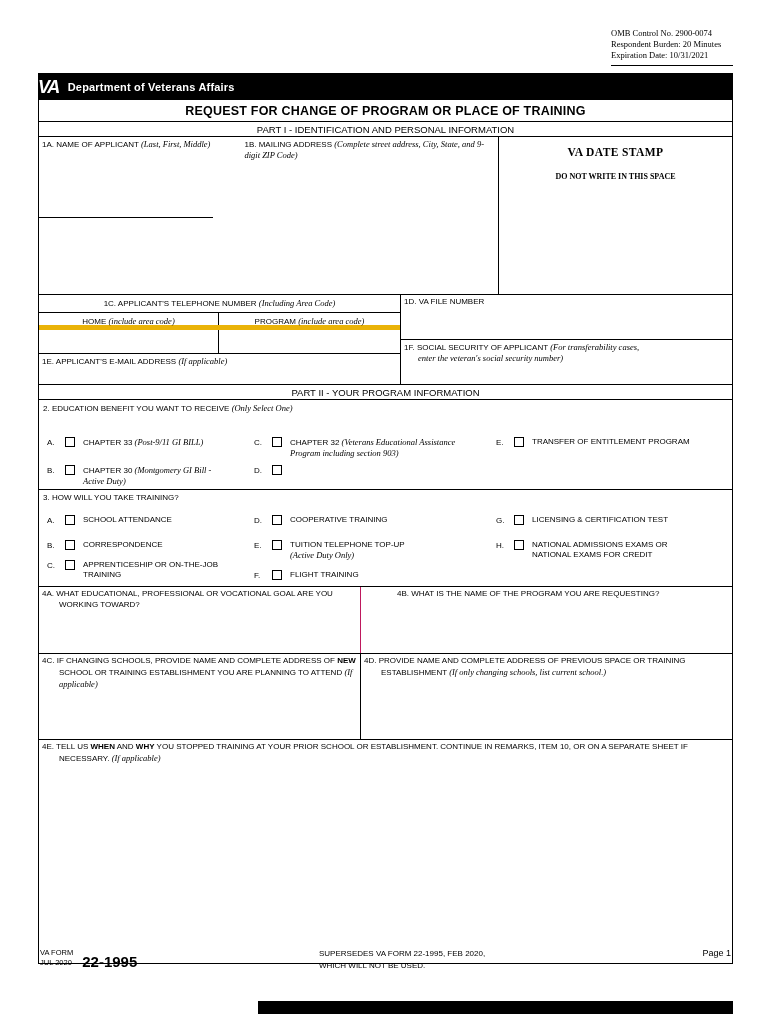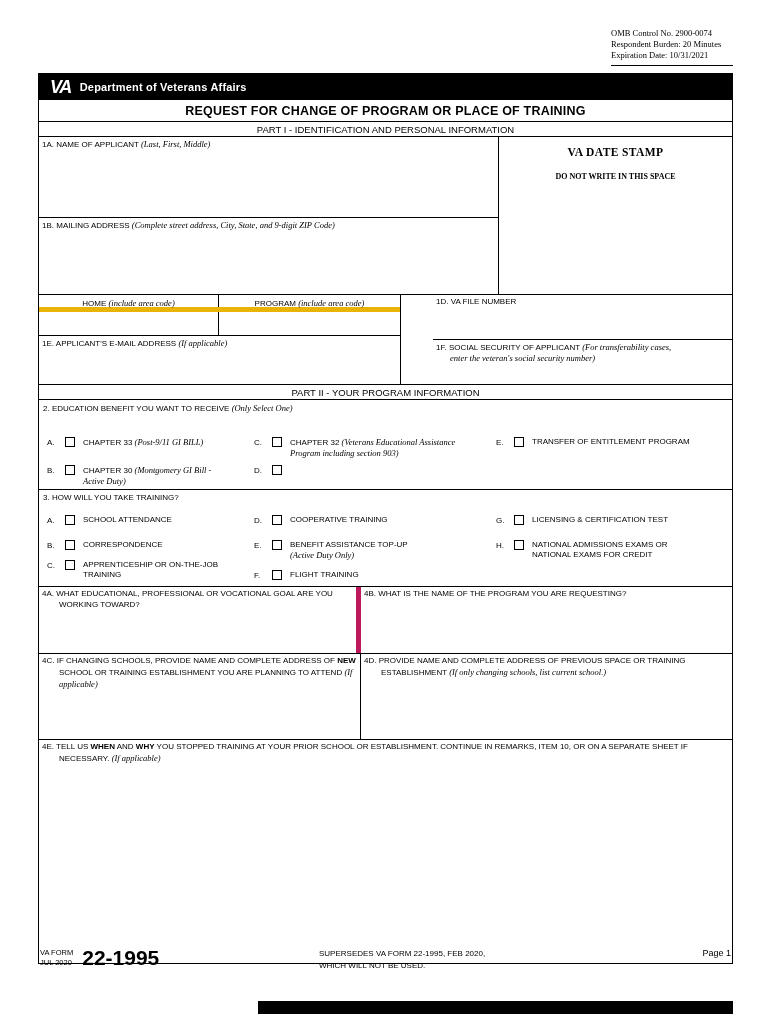--- a/index.html
+++ b/index.html
@@ -3,84 +3,84 @@
 <meta charset="utf-8">
 <style>
   * { margin:0; padding:0; box-sizing:border-box; }
   html,body { width:770px; height:1024px; background:#fff; }
   body { font-family:"Liberation Sans", sans-serif; color:#000; position:relative; overflow:hidden; }
 
   .omb { position:absolute; top:28px; left:611px; width:122px; font-family:"Liberation Serif", serif;
          font-size:8.5px; line-height:1.32; border-bottom:1px solid #000; padding-bottom:3px; }
 
   .header-bar { position:absolute; left:38px; top:73px; width:695px; height:27px; background:#000;
-                color:#fff; display:flex; align-items:center; gap:9px; padding-left:12px; }
+                color:#fff; display:flex; align-items:center; gap:9px; padding-left:0; }
   .va-logo { font-weight:bold; font-style:italic; font-size:18px; letter-spacing:-1.5px; line-height:1; }
   .agency { font-size:11px; font-weight:bold; letter-spacing:0.2px; }
 
   .form-box { position:absolute; left:38px; top:100px; width:695px; border:1px solid #000; border-top:0; background:#fff; }
 
   .title-row { height:22px; border-bottom:1px solid #000; display:flex; align-items:center; justify-content:center;
                font-size:12.5px; font-weight:bold; letter-spacing:0.2px; }
   .part-hdr { height:15px; border-bottom:1px solid #000; display:flex; align-items:center; justify-content:center;
               font-size:9.5px; font-weight:normal; }
 
   .label, .lbl { font-size:8px; line-height:1.3; }
   .h { font-family:"Liberation Serif", serif; font-style:italic; font-size:8.5px; font-weight:normal; }
   .h2 { display:block; }
   .cell { display:flex; flex-direction:column; padding:2px 3px; }
   .fill { flex:1; min-height:6px; }
 
   .block1 { display:flex; height:158px; border-bottom:1px solid #000; }
-  .b1-left { width:460px; border-right:1px solid #000; display:flex; flex-direction:column; }
+  .b1-left { width:460px; border-right:1px solid #000; display:flex; flex-direction:row;gap:28px; }
   .f1a { height:81px; border-bottom:1px solid #000; }
   .f1b { flex:1; }
   .b1-right { flex:1; text-align:center; padding-top:9px; font-family:"Liberation Serif", serif; }
   .stamp-title { font-size:11.5px; font-weight:bold; letter-spacing:0.4px; }
   .stamp-note { font-size:8px; font-weight:bold; margin-top:14px; }
 
   .phones { display:flex; height:90px; border-bottom:1px solid #000; }
   .ph-left { width:362px; border-right:1px solid #000; display:flex; flex-direction:column; }
   .c-hdr { height:18px; border-bottom:1px solid #000; text-align:center; padding-top:3px; font-size:8px; }
   .hm-labels { height:17px; border-bottom:5px solid #eab308; display:flex; font-size:8px; }
   .hm-labels > div { padding-top:3px; text-align:center; }
   .home-cell { width:180px; border-right:1px solid #000; }
   .mobile-cell { flex:1; }
   .hm-values { height:23px; display:flex; }
   .home-val { width:180px; border-right:1px solid #000; }
   .mobile-val { flex:1; }
   .f1e { flex:1; border-top:1px solid #000; }
-  .ph-right { flex:1; display:flex; flex-direction:column;margin-left:32px; }
+  .ph-right { flex:1; display:flex; flex-direction:column; }
   .f1d { height:45px; border-bottom:1px solid #000; }
   .f1f { flex:1; }
   .line2 { display:block; padding-left:14px; }
 
   .qsec { position:relative; border-bottom:1px solid #000; }
   .q2 { height:90px; }
   .q3 { height:97px; }
   .sec-label { padding:3px 4px 0; font-size:8px; }
   .opt { position:absolute; display:flex; align-items:flex-start; font-size:8px; line-height:1.3; }
   .ol { flex:none; width:11px; padding-top:1px; }
   .cb { flex:none; width:10px; height:10px; border:1px solid #000; margin:0 8px 0 7px; background:#fff; }
   .ot { flex:1; }
 
   .q4ab { display:flex; height:67px; border-bottom:1px solid #000; }
-  .q4a { width:322px; border-right:5px solid #be185d; }
-  .q4b { flex:1; }
+  .q4a { width:322px; border-right:1px solid #be185d; }
+  .q4b { flex:1;margin-left:33px; }
   .q4cd { display:flex; height:86px; border-bottom:1px solid #000; }
   .q4c { width:322px; border-right:1px solid #000; }
   .q4d { flex:1; }
   .q4e { height:223px; }
   .hang { padding-left:17px; text-indent:-17px; font-size:8px; line-height:1.35; }
   .hang b { font-weight:bold; }
 
   .footer { position:absolute; left:38px; top:947px; width:695px; height:32px; font-size:8px; }
   .f-left { position:absolute; left:2px; top:1px; display:flex; align-items:flex-end; gap:9px; }
   .stack { font-size:7.5px; line-height:1.35; }
-  .f-num { font-size:21px; font-weight:bold; line-height:0.9; }
+  .f-num { font-size:15px; font-weight:bold; line-height:0.9; }
   .f-center { position:absolute; left:237px; top:1px; line-height:1.45;margin-left:44px; }
   .f-page { position:absolute; right:2px; top:1px; font-size:9px; }
 
   .bottom-bar { position:absolute; left:258px; top:1001px; width:475px; height:13px; background:#000; }
 </style>
 </head>
 <body>
 
 <div class="omb">
   <div>OMB Control No. 2900-0074</div>
@@ -111,20 +111,21 @@
       </div>
     </div>
     <div class="b1-right">
       <div class="stamp-title">VA DATE STAMP</div>
       <div class="stamp-note">DO NOT WRITE IN THIS SPACE</div>
     </div>
   </div>
 
   <div class="phones">
     <div class="ph-left">
+      <div class="c-hdr"><span>1C. APPLICANT'S TELEPHONE NUMBER</span> <span class="h">(Including Area Code)</span></div>
       <div class="hm-labels">
         <div class="home-cell"><span>HOME</span> <span class="h">(include area code)</span></div>
         <div class="mobile-cell"><span>PROGRAM</span> <span class="h">(include area code)</span></div>
       </div>
       <div class="hm-values">
         <div class="home-val"></div>
         <div class="mobile-val"></div>
       </div>
       <div class="cell f1e">
         <div class="lbl"><span>1E. APPLICANT'S E-MAIL ADDRESS</span> <span class="h">(If applicable)</span></div>
@@ -193,21 +194,21 @@
       <div class="ot"><span>APPRENTICESHIP OR ON-THE-JOB TRAINING</span></div>
     </div>
     <div class="opt" style="left:215px;top:25px;width:200px;">
       <span class="ol">D.</span>
       <span class="cb"></span>
       <div class="ot"><span>COOPERATIVE TRAINING</span></div>
     </div>
     <div class="opt" style="left:215px;top:50px;width:200px;">
       <span class="ol">E.</span>
       <span class="cb"></span>
-      <div class="ot"><span>BENEFIT ASSISTANCE TOP-UP</span><span class="h h2">(Active Duty Only)</span></div>
+      <div class="ot"><span>TUITION TELEPHONE TOP-UP</span><span class="h h2">(Active Duty Only)</span></div>
     </div>
     <div class="opt" style="left:215px;top:80px;width:200px;">
       <span class="ol">F.</span>
       <span class="cb"></span>
       <div class="ot"><span>FLIGHT TRAINING</span></div>
     </div>
     <div class="opt" style="left:457px;top:25px;width:215px;">
       <span class="ol">G.</span>
       <span class="cb"></span>
       <div class="ot"><span>LICENSING &amp; CERTIFICATION TEST</span></div>

